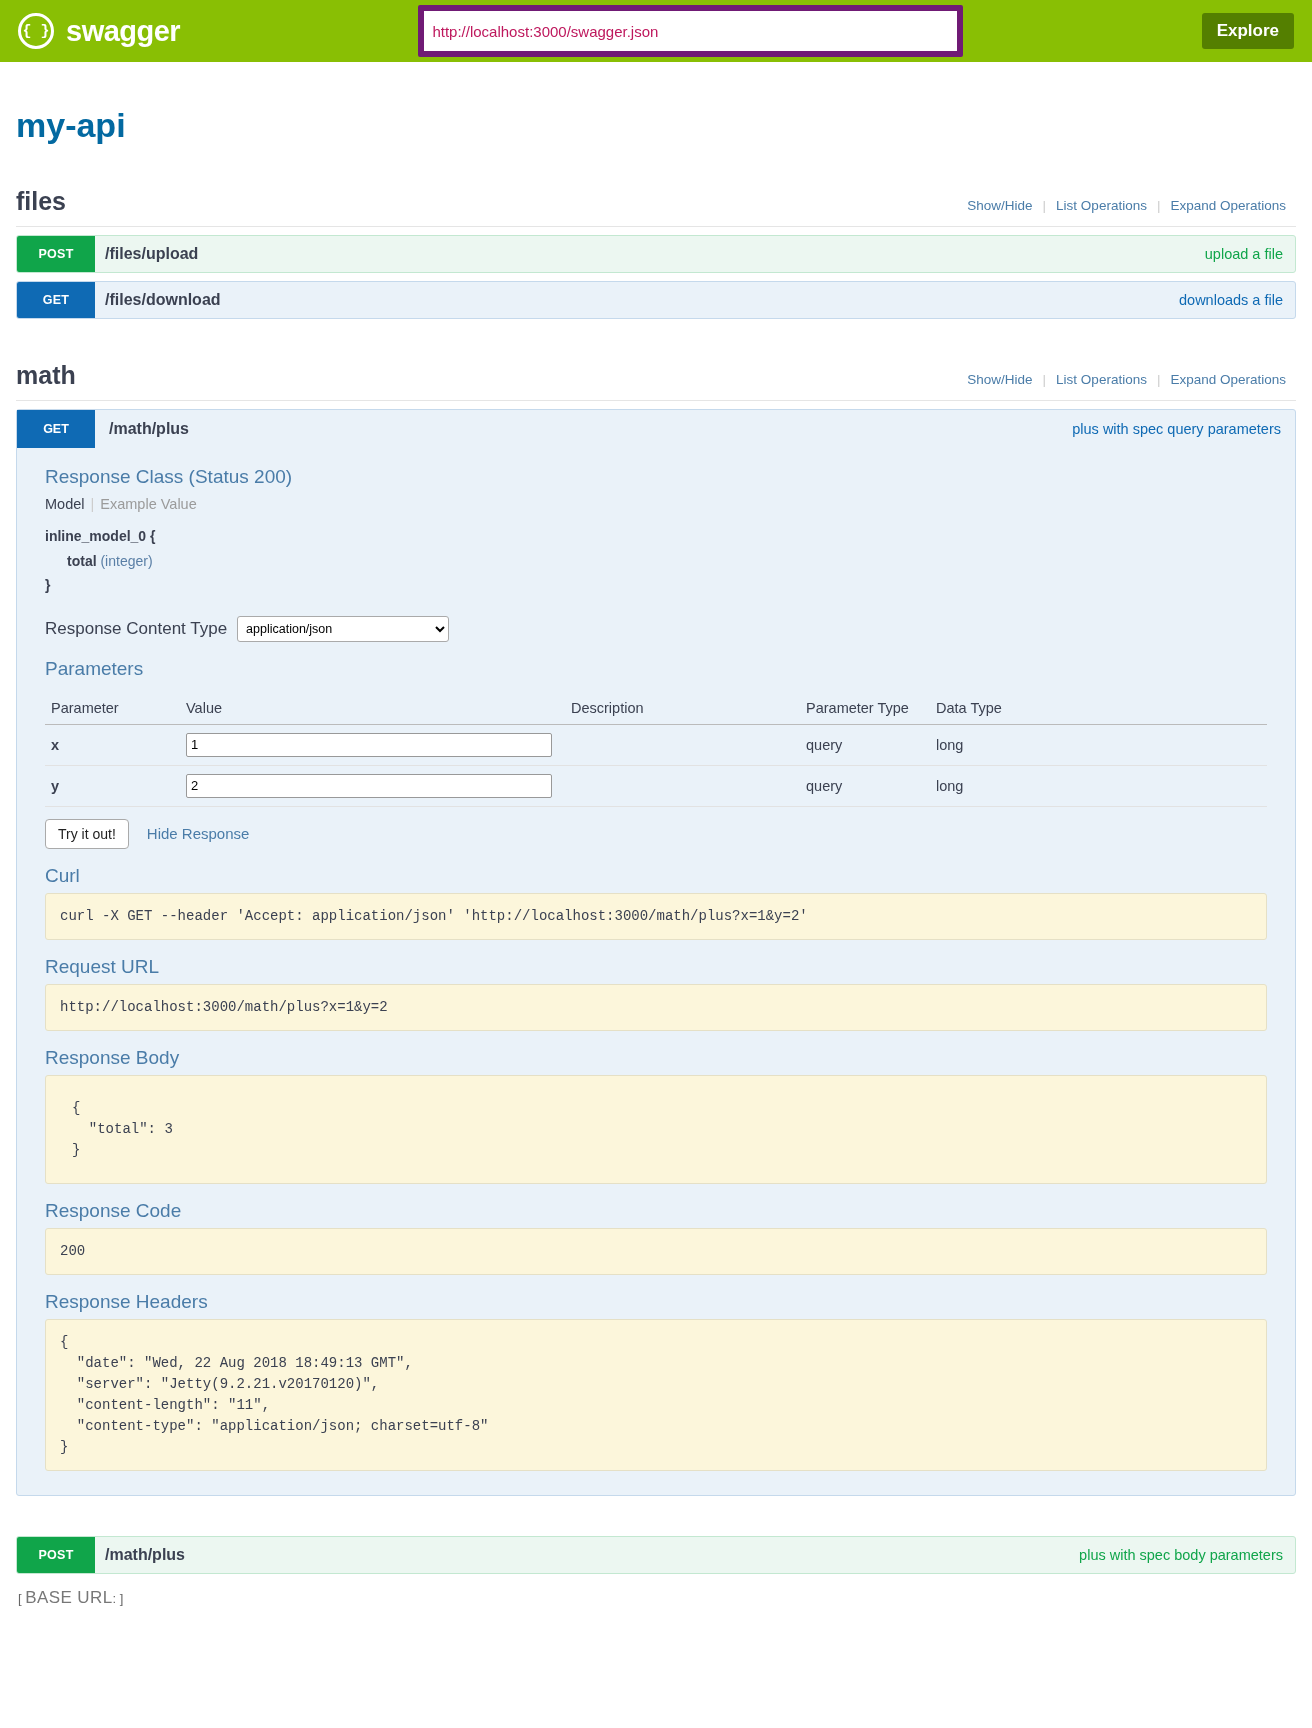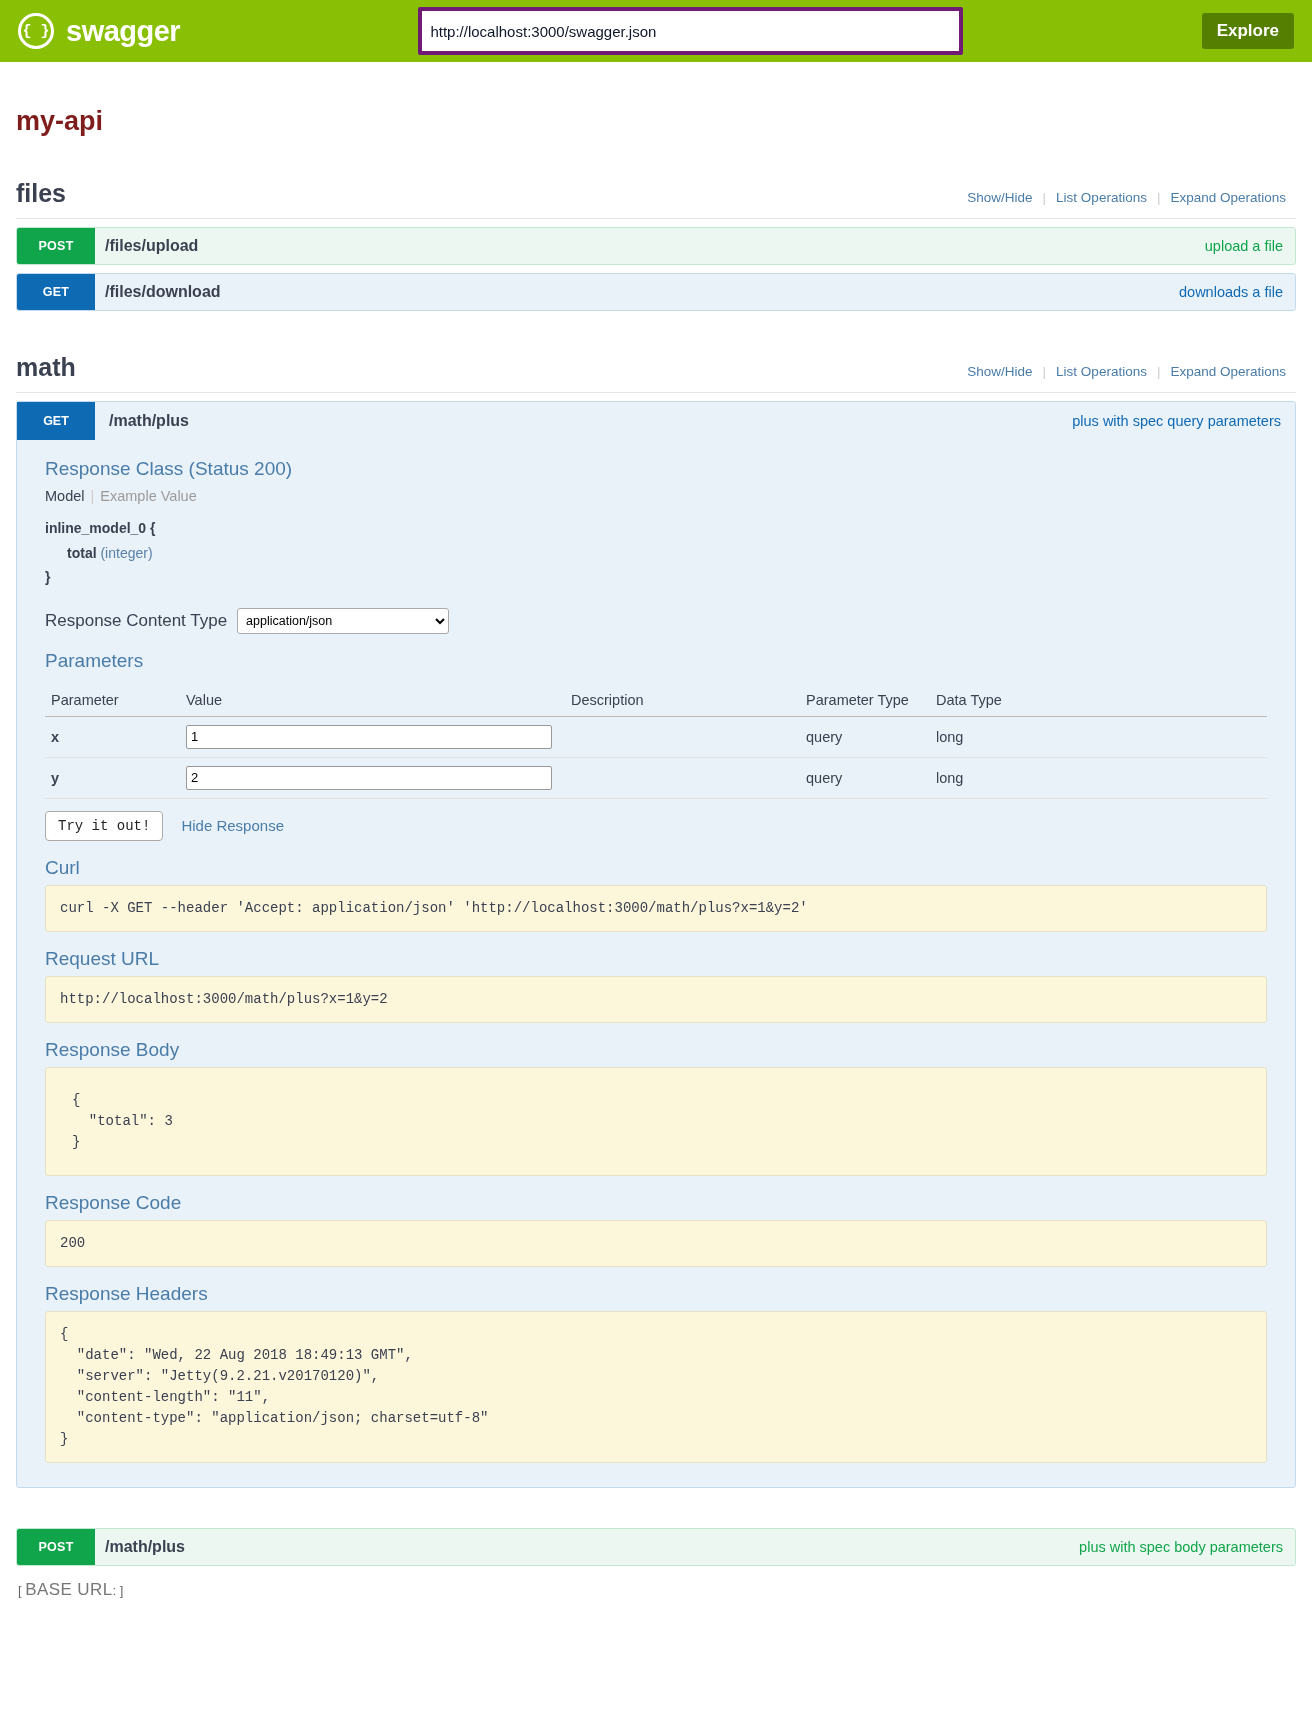--- a/index.html
+++ b/index.html
@@ -39,44 +39,44 @@
     font-size: 29px;
     font-weight: bold;
     letter-spacing: -0.5px;
   }
   .url-input {
     flex: 0 0 545px;
     margin: 0 auto;
     height: 32px;
     font-size: 15px;
     padding: 20px 8px;
-    border: 4px solid #701a75;
+    border: 6px solid #701a75;
     border-radius: 2px;
     font-family: "Liberation Sans", sans-serif;
-    color: #0f172a;
+    color: #be185d;
     background: #fff;
   }
   .explore-btn {
     background: #547f00;
     color: #fff;
     border: none;
     border-radius: 3px;
     font-size: 17px;
     font-weight: bold;
     padding: 8px 15px;
     cursor: pointer;
     font-family: "Liberation Sans", sans-serif;
   }
   .page {
     padding: 0 16px;
   }
   h1.api-title {
-    font-size: 27px;
+    font-size: 34px;
     margin: 44px 0 0 0;
-    color: #7f1d1d;
+    color: #0369a1;
   }
   .resource {
     margin-top: 42px;
   }
   .resource-head {
     display: flex;
     align-items: baseline;
     border-bottom: 1px solid #e5e5e5;
     padding-bottom: 10px;
   }
@@ -257,21 +257,21 @@
     gap: 18px;
     margin-top: 12px;
   }
   .try-btn {
     font-size: 14px;
     padding: 6px 12px;
     background: #fff;
     border: 1px solid #aaa;
     border-radius: 4px;
     cursor: pointer;
-    font-family: Liberation Mono, monospace;
+    font-family: Liberation Sans, sans-serif;
     color: #222;
   }
   .hide-resp {
     font-size: 15px;
     color: #4a7ca8;
     text-decoration: none;
     cursor: pointer;
   }
   pre.code {
     background: #fcf6db;

